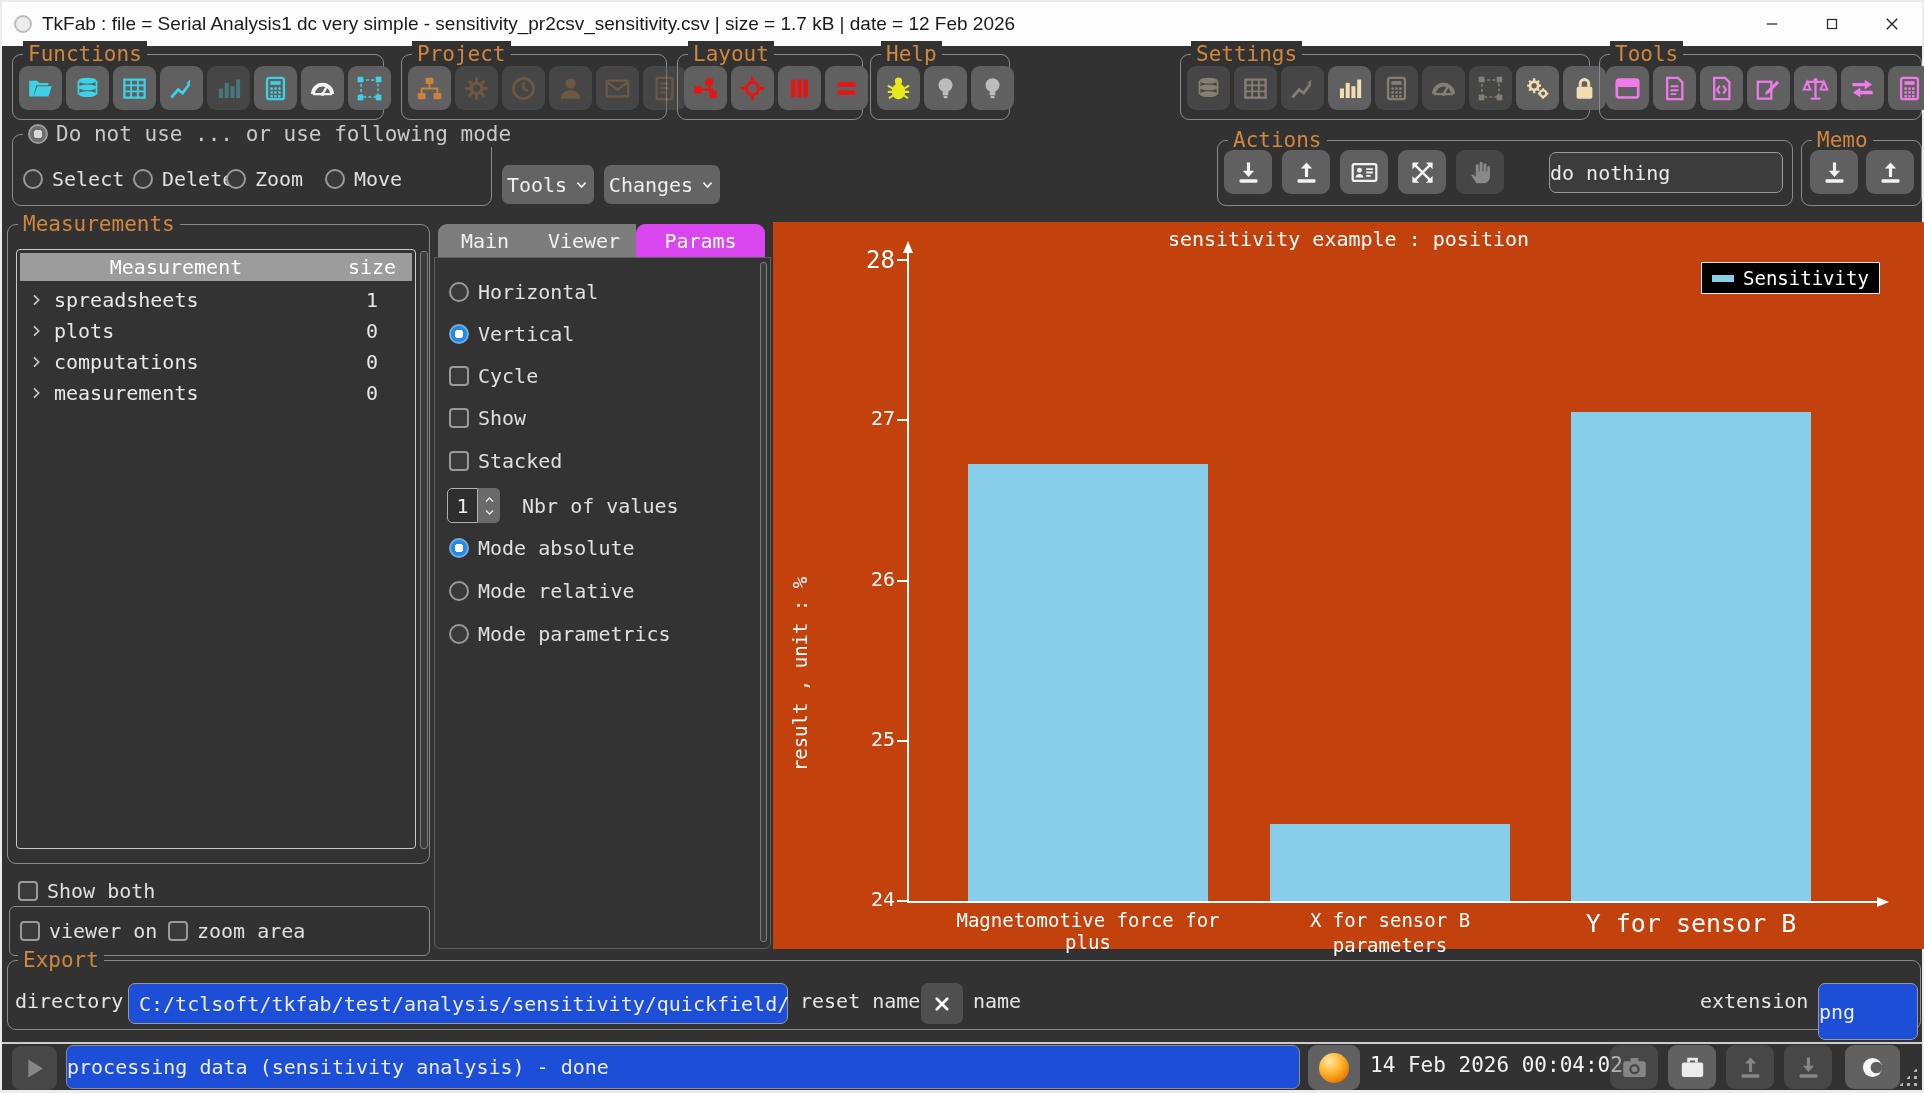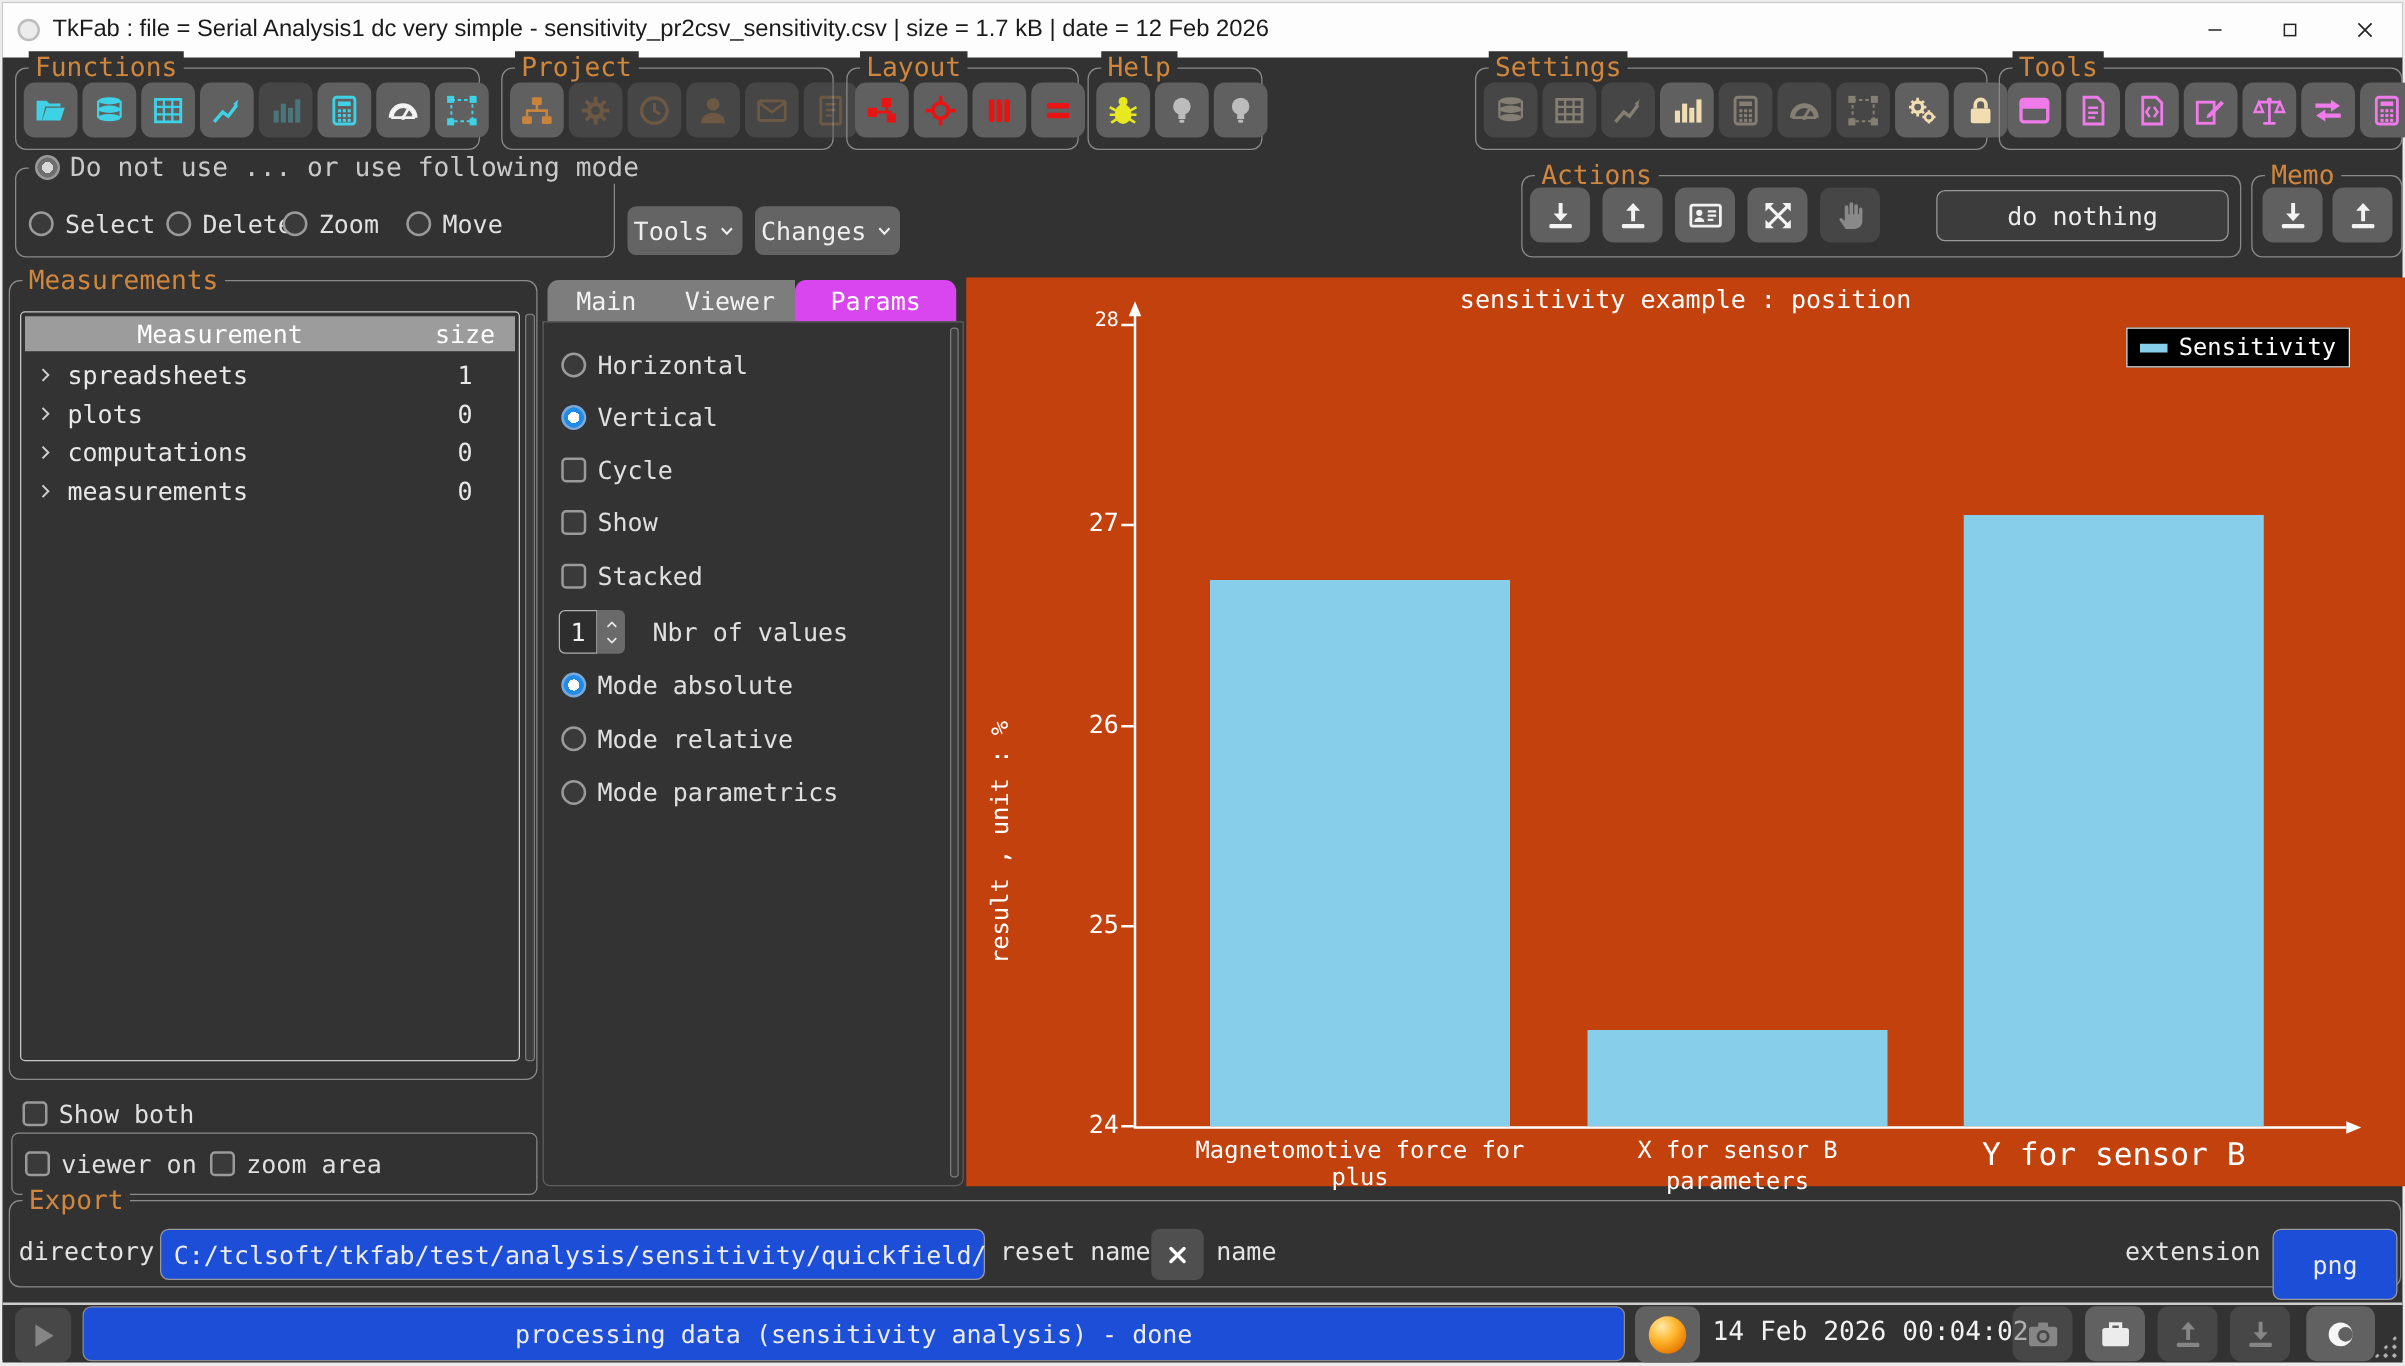--- a/index.html
+++ b/index.html
@@ -51,21 +51,21 @@
   .spin-btns .ic{width:13px;height:12px}
   
   .chart{position:absolute;left:771px;top:220px;width:1151px;height:727px;background:#c2410c;color:#fff}
   .c-title{position:absolute;top:5px;left:0;width:100%;text-align:center;font-size:20px}
   .legend{position:absolute;left:928px;top:40px;height:32px;border:1px solid #e8e8e8;display:flex;align-items:center;padding:0 10px;gap:9px;font-size:19px;background:#000}
   .legend-dash{width:22px;height:7px}
   .c-xlabel{position:absolute;top:712px;left:462px;width:310px;text-align:center;font-size:19px}
   .c-ylabel{position:absolute;left:-122px;top:440px;width:300px;height:24px;text-align:center;font-size:19px;transform:rotate(-90deg)}
   
   .inp{position:absolute;background:#1d4ed8;border:1px solid #9a9a9a;border-radius:7px;color:#ececec;font-size:20px;display:flex;align-items:center}
-  .inp.center{justify-content:center}
+  .inp.center{}
   .flabel{position:absolute;font-size:20px;color:#e4e4e4;white-space:nowrap}
   .sq-btn{position:absolute;background:#4f4f4f;border-radius:7px;display:flex;align-items:center;justify-content:center;color:#fff}
   .sq-btn .ic{width:18px;height:18px}
   
   .sbar{position:absolute;left:0;right:0;top:1040px;height:48px;border-top:2px solid #cdcdcd;background:#323232}
   .sbar .tool-btn{position:absolute;width:48px;height:44px;background:#616161}
   .ball{width:30px;height:30px;border-radius:50%;background:radial-gradient(circle at 35% 28%,#ffe9a8,#ffb62e 40%,#e87800 78%,#a85000)}
   .grip{position:absolute;right:3px;bottom:2px;width:22px;height:22px;
     background-image:radial-gradient(#b5b5b5 1.5px,transparent 1.8px);background-size:7px 7px;background-position:bottom right;
     clip-path:polygon(100% 0,100% 100%,0 100%)}
@@ -648,21 +648,21 @@
       <div style="left: 1104px; top: 675px; width: 0px; height: 0px; border-top: 5px solid transparent; border-bottom: 5px solid transparent; border-left: 12px solid rgb(255, 255, 255); position: absolute;"></div>
       <div style="left: 124px; top: 678px; width: 10px; height: 2px; background: rgb(255, 255, 255); position: absolute;"></div>
       <div style="left: 78px; top: 665px; width: 44px; text-align: right; font-size: 20px; position: absolute;">24</div>
       <div style="left: 124px; top: 517.75px; width: 10px; height: 2px; background: rgb(255, 255, 255); position: absolute;"></div>
       <div style="left: 78px; top: 504.75px; width: 44px; text-align: right; font-size: 20px; position: absolute;">25</div>
       <div style="left: 124px; top: 357.5px; width: 10px; height: 2px; background: rgb(255, 255, 255); position: absolute;"></div>
       <div style="left: 78px; top: 344.5px; width: 44px; text-align: right; font-size: 20px; position: absolute;">26</div>
       <div style="left: 124px; top: 197.25px; width: 10px; height: 2px; background: rgb(255, 255, 255); position: absolute;"></div>
       <div style="left: 78px; top: 184.25px; width: 44px; text-align: right; font-size: 20px; position: absolute;">27</div>
       <div style="left: 124px; top: 37px; width: 10px; height: 2px; background: rgb(255, 255, 255); position: absolute;"></div>
-      <div style="left: 78px; top: 24px; width: 44px; text-align: right; font-size: 16px; position: absolute;">28</div>
+      <div style="left: 78px; top: 24px; width: 44px; text-align: right; font-size: 24px; position: absolute;">28</div>
       <div style="left: 195px; top: 241.517px; width: 240px; height: 437.483px; background: rgb(135, 206, 235); position: absolute;"></div>
       <div style="left: 497px; top: 602.08px; width: 240px; height: 76.92px; background: rgb(135, 206, 235); position: absolute;"></div>
       <div style="left: 798px; top: 190.237px; width: 240px; height: 488.762px; background: rgb(135, 206, 235); position: absolute;"></div>
       <div style="left: 160px; top: 687px; width: 310px; text-align: center; font-size: 19px; position: absolute;">Magnetomotive force for plus</div>
       <div style="left: 462px; top: 687px; width: 310px; text-align: center; font-size: 19px; position: absolute;">X for sensor B</div>
       <div style="left: 763px; top: 687px; width: 310px; text-align: center; font-size: 25px; position: absolute;">Y for sensor B</div>
     </div>
 
   <div class="gbox" style="left:5px;top:958px;width:1914px;height:70px">
     <span class="glabel">Export</span>

